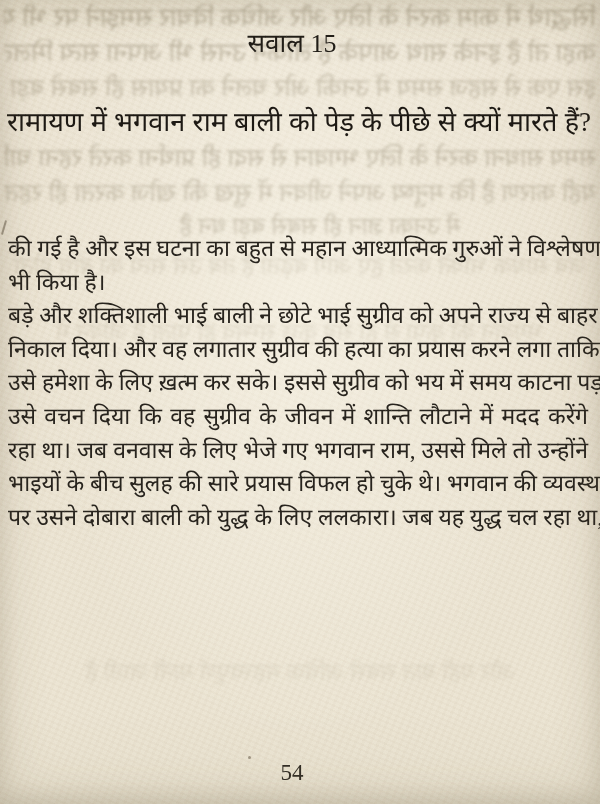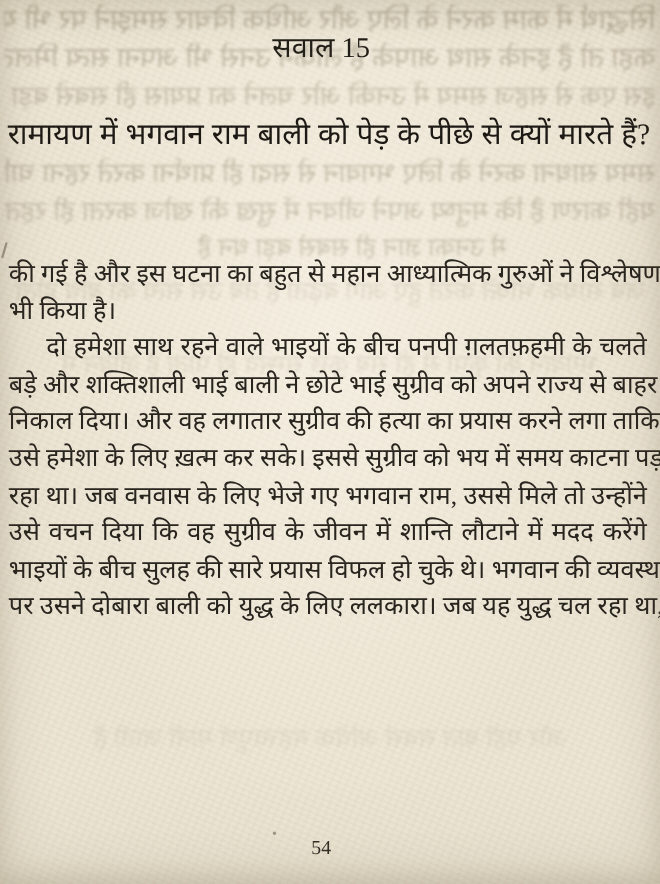--- a/index.html
+++ b/index.html
@@ -82,21 +82,21 @@
     white-space: nowrap;
     color: #28241e;
   }
   .bl.pl { text-align-last: left; }   
   .bl.ind { padding-left: 34px; }     
 
   .page-number {
     position: absolute;
     top: 760px; left: 0; right: 16px;
     text-align: center;
-    font-size: 18px;
+    font-size: 23px;
     color: #332e26;
   }
 
   
   .artifact-slash {
     position: absolute;
     top: 220px; left: 3px;
     width: 2px; height: 15px;
     background: rgba(70,60,45,0.45);
     transform: rotate(16deg);
@@ -127,26 +127,25 @@
     <div class="bleed b8">और यही बात सबसे अधिक महत्त्वपूर्ण मानी जाती है</div>
   </div>
 
   <div class="kicker">सवाल 15</div>
 
   <div class="heading">रामायण में भगवान राम बाली को पेड़ के पीछे से क्यों मारते हैं?</div>
 
   <div class="body">
     <div class="bl">की गई है और इस घटना का बहुत से महान आध्यात्मिक गुरुओं ने विश्लेषण</div>
     <div class="bl pl">भी किया है।</div>
-    <div class="bl ind">दो हमेशा साथ रहने वाले भाइयों के बीच पनपी ग़लतफ़हमी के चलते</div>
     <div class="bl">बड़े और शक्तिशाली भाई बाली ने छोटे भाई सुग्रीव को अपने राज्य से बाहर</div>
     <div class="bl">निकाल दिया। और वह लगातार सुग्रीव की हत्या का प्रयास करने लगा ताकि</div>
     <div class="bl">उसे हमेशा के लिए ख़त्म कर सके। इससे सुग्रीव को भय में समय काटना पड़</div>
+    <div class="bl">उसे वचन दिया कि वह सुग्रीव के जीवन में शान्ति लौटाने में मदद करेंगे</div>
     <div class="bl">रहा था। जब वनवास के लिए भेजे गए भगवान राम, उससे मिले तो उन्होंने</div>
-    <div class="bl">उसे वचन दिया कि वह सुग्रीव के जीवन में शान्ति लौटाने में मदद करेंगे</div>
     <div class="bl">भाइयों के बीच सुलह की सारे प्रयास विफल हो चुके थे। भगवान की व्यवस्था</div>
     <div class="bl">पर उसने दोबारा बाली को युद्ध के लिए ललकारा। जब यह युद्ध चल रहा था,</div>
   </div>
 
   <div class="page-number">54</div>
 
   <div class="artifact-slash"></div>
   <div class="artifact-dot"></div>
 
 </div>

